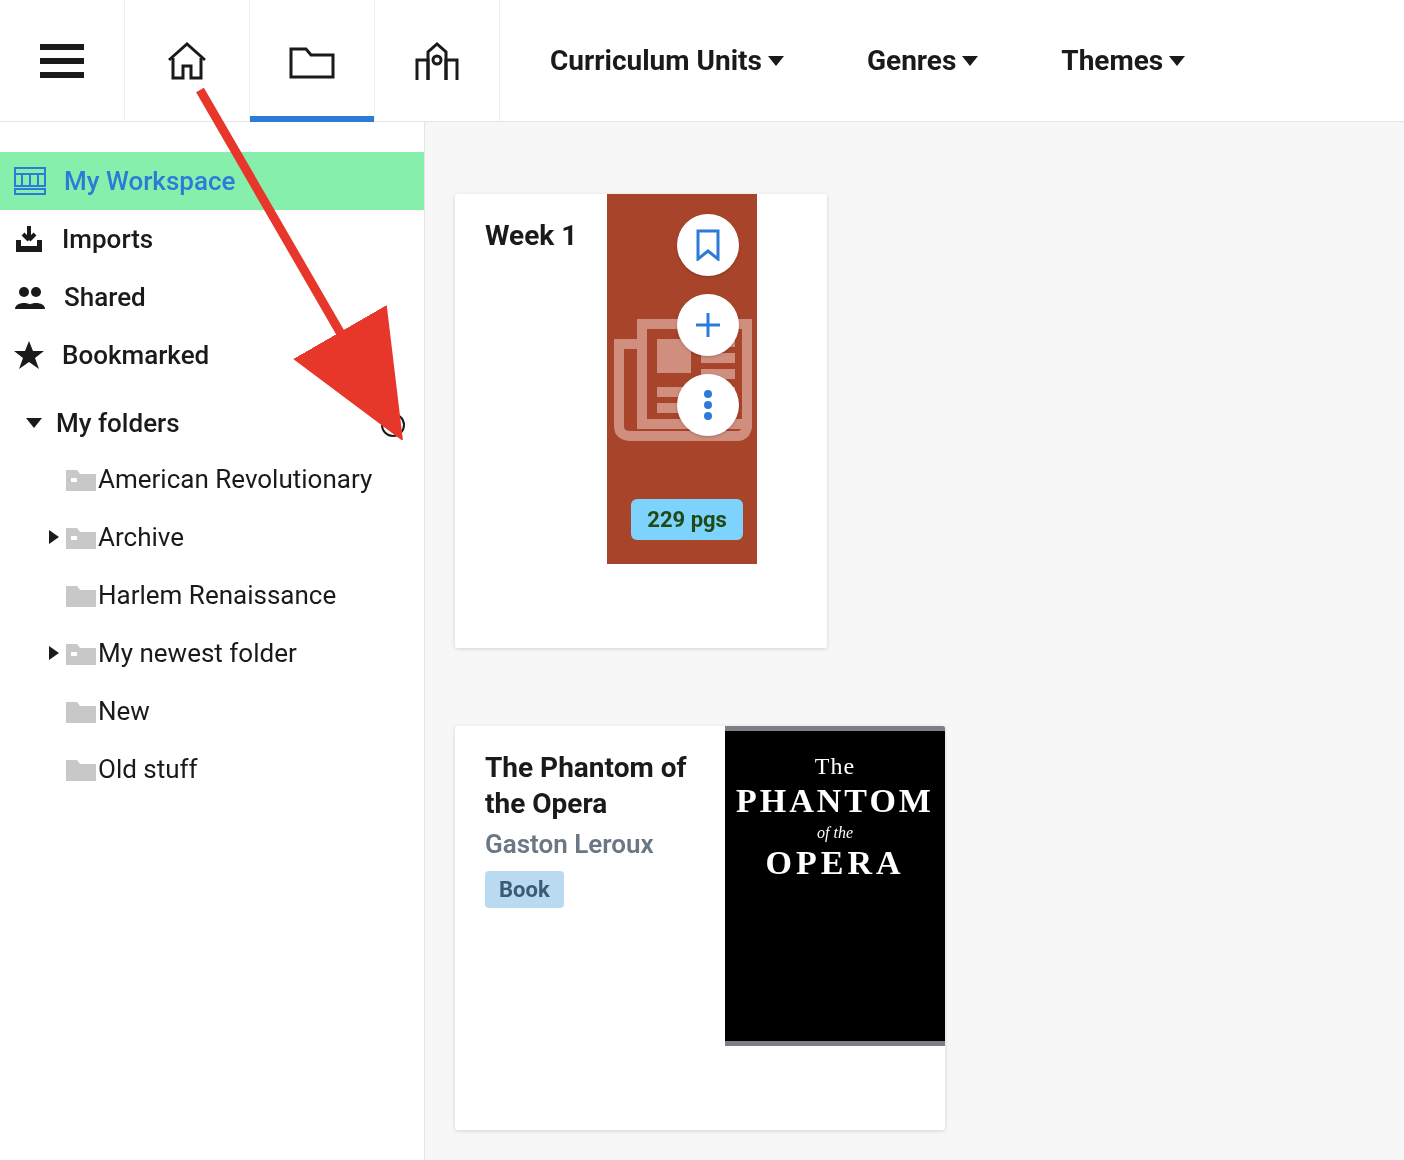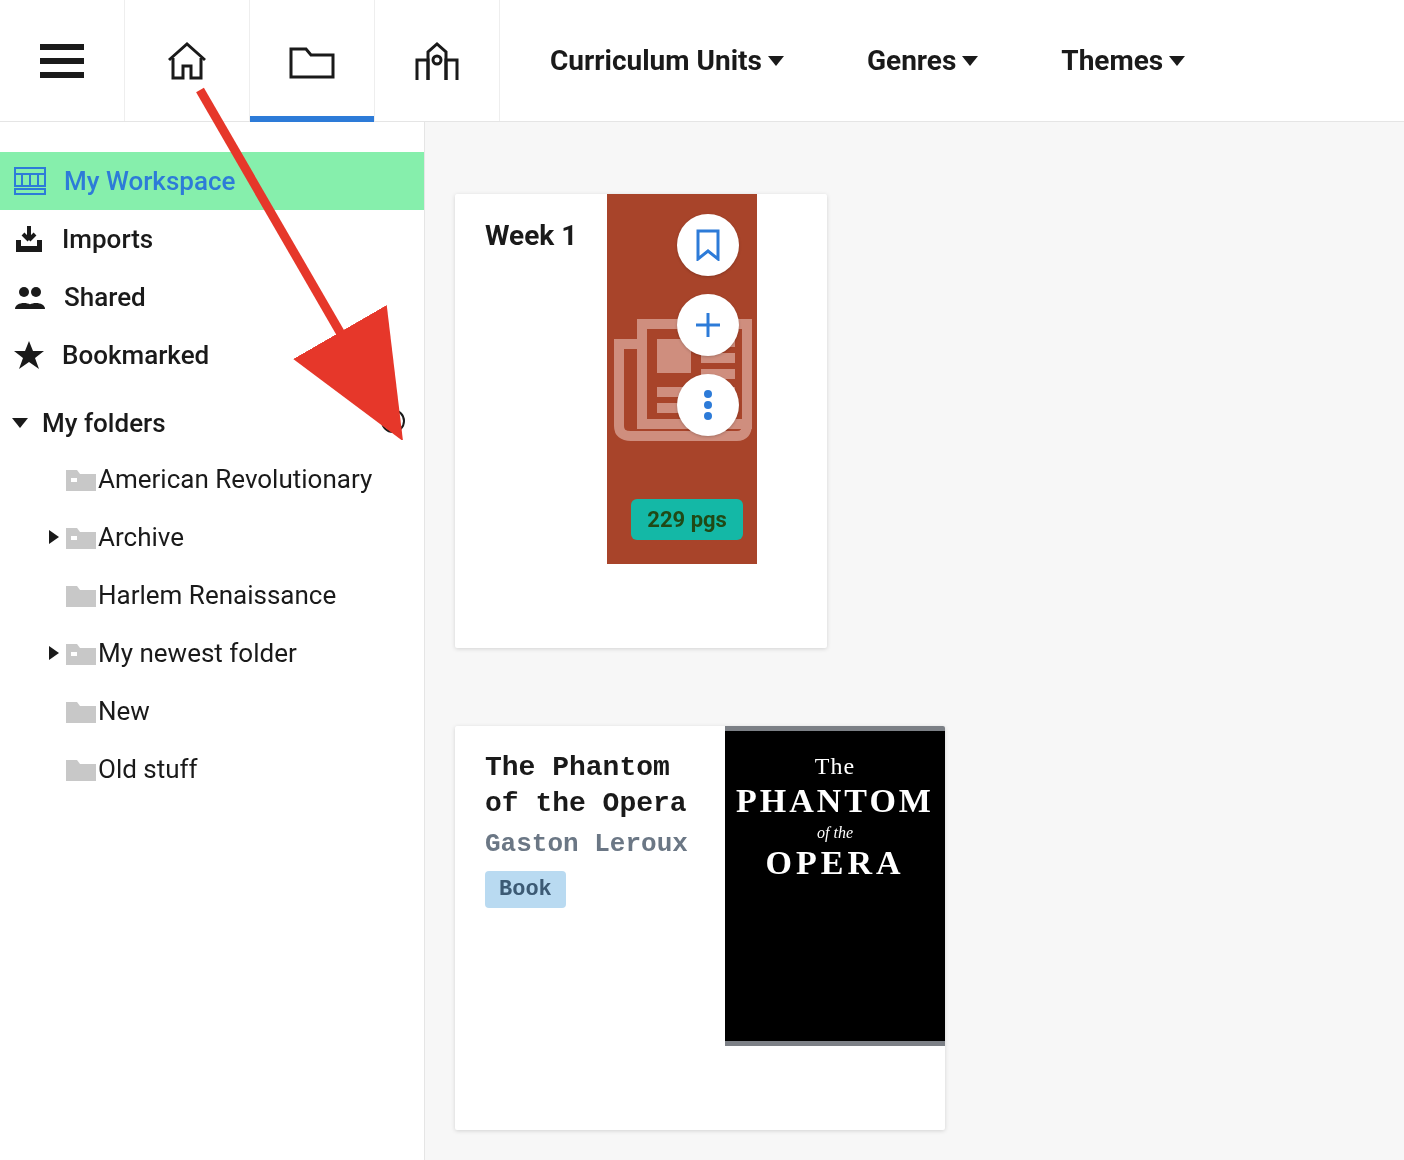--- a/index.html
+++ b/index.html
@@ -13,39 +13,39 @@
 .topnav .menuitem { font-size: 28px; font-weight: 700; cursor: pointer; display: flex; align-items: center; gap: 6px; }
 
 
 .layout { display: flex; }
 .sidebar { width: 425px; background: #fff; border-right: 1px solid #e5e5e5; padding-top: 30px; }
 .content { flex: 1; background: #f7f7f7; padding: 72px 30px 30px 30px; display: flex; gap: 78px; flex-wrap: wrap; position: relative; min-height: 1038px; }
 
 
 .srow { display: flex; align-items: center; gap: 18px; padding: 14px 18px 14px 14px; font-size: 26px; font-weight: 500; cursor: pointer; }
 .srow.active { background: #86efac; color: #2d7bd8; }
-.folders-header { display: flex; align-items: flex-start; justify-content: space-between; padding: 24px 18px 12px 12px; }
+.folders-header { display: flex; align-items: flex-end; justify-content: space-between; padding: 24px 18px 12px 12px; margin-left: 14px; }
 .folders-header .lbl { display: flex; align-items: center; gap: 14px; font-size: 26px; font-weight: 500; }
 .folder-list { padding-left: 32px; }
 .frow { display: flex; align-items: center; gap: 2px; padding: 14px 18px 14px 12px; font-size: 26px; cursor: pointer; }
 .frow .chev { width: 20px; display: inline-flex; justify-content: center; }
 
 
 .card { background: #fff; width: 372px; box-shadow: 0 1px 4px rgba(0,0,0,0.15); border-radius: 2px; overflow: hidden; display: flex; flex-direction: row; }
 .card .head { padding: 24px 30px; min-height: 180px; }
 .card .title { font-size: 28px; font-weight: 700; line-height: 1.3; }
 .card .author { font-size: 26px; font-weight: 600; color: #6b7785; margin-top: 6px; }
 .card .chip { display: inline-block; margin-top: 12px; padding: 6px 14px; font-size: 22px; font-weight: 700; border-radius: 4px; }
 .chip.book { background: #b9daf1; color: #3c5a74; }
 
 .card .body { position: relative; height: 370px; background: #a8442a; display:flex; align-items:center; justify-content:center; }
 .card .body.grey { background: #7c8086; }
 .card .body .fab-col { position: absolute; right: 18px; top: 20px; display:flex; flex-direction: column; gap: 18px; }
 .fab { width: 62px; height: 62px; border-radius: 50%; background: #fff; display:flex; align-items:center; justify-content:center; cursor: pointer; box-shadow: 0 1px 3px rgba(0,0,0,0.2); }
-.pgs { position: absolute; left: 24px; bottom: 24px; background: #14b8a6; color: #204916; font-weight: 700; font-size: 22px; padding: 8px 16px; border-radius: 6px; }
+.pgs { position: absolute; left: 24px; bottom: 24px; background: #7dd3fc; color: #204916; font-weight: 700; font-size: 22px; padding: 8px 16px; border-radius: 6px; }
 
 .card2 { width: 450px; }
 
 
 .cover { width: 220px; height: 310px; background: #000; color: #fff; display:flex; flex-direction:column; align-items:center; justify-content:flex-start; padding: 22px 10px 10px 10px; font-family: Georgia, serif; }
 .cover .l1 { font-size: 24px; letter-spacing: 1px; }
 .cover .l2 { font-size: 34px; font-weight: 700; letter-spacing: 3px; margin-top: 2px; }
 .cover .l3 { font-size: 16px; font-style: italic; margin-top: 4px; }
 .cover .l4 { font-size: 34px; font-weight: 700; letter-spacing: 4px; margin-top: 2px; }
 
@@ -262,21 +262,21 @@
                 <circle cx="4" cy="15" r="4"></circle>
                 <circle cx="4" cy="26" r="4"></circle>
               </svg>
           </div>
         </div>
         <div class="pgs">229 pgs</div>
       </div>
     </div>
 
     <div class="card card2" style="width:490px;">
-      <div class="head" style="min-height:auto; padding-bottom:8px;font-family:Liberation Mono, monospace;">
+      <div class="head" style="min-height:auto; padding-bottom:8px;">
         <div class="title">The Phantom of the Opera</div>
         <div class="author">Gaston Leroux</div>
         <span class="chip book">Book</span>
       </div>
       <div class="body grey" style="height:320px;">
         <div class="cover">
           <div class="l1">The</div>
           <div class="l2">PHANTOM</div>
           <div class="l3">of the</div>
           <div class="l4">OPERA</div>

